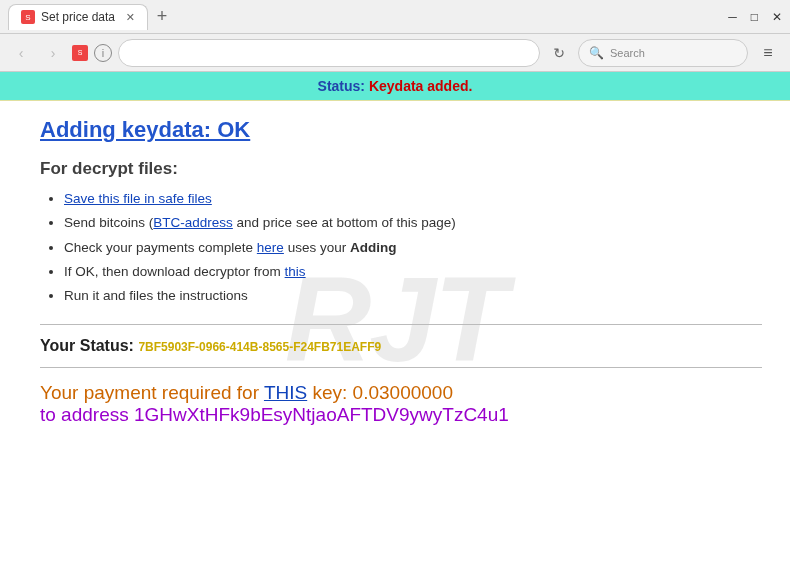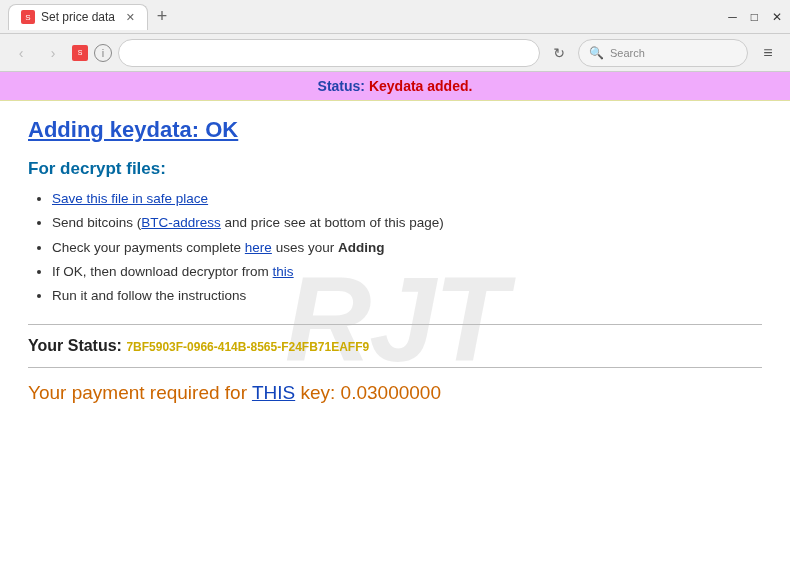--- a/index.html
+++ b/index.html
@@ -211,21 +211,21 @@
       font-size: 120px;
       font-weight: bold;
       color: rgba(150, 150, 150, 0.18);
       font-style: italic;
       user-select: none;
       pointer-events: none;
       letter-spacing: -2px;
     }
 
     .status-banner {
-      background: #f0abfc;
+      background: #5eead4;
       border-bottom: 1px solid #e0e0a0;
       padding: 6px 32px;
       text-align: center;
       font-size: 14px;
       color: #333;
     }
 
     .status-banner span.label {
       color: #2244aa;
       font-weight: bold;
@@ -233,31 +233,32 @@
 
     .status-banner span.value {
       color: #cc0000;
       font-weight: bold;
     }
 
     .page-body {
       padding: 16px 28px;
       position: relative;
       z-index: 1;
+      margin-left: 12px;
     }
 
     h1.main-heading {
       color: #2255cc;
       font-size: 22px;
       text-decoration: underline;
       margin-bottom: 16px;
     }
 
     h2.sub-heading {
-      color: #0369a1;
+      color: #404040;
       font-size: 17px;
       margin-bottom: 10px;
     }
 
     .instructions-list {
       list-style: disc;
       padding-left: 24px;
       margin-bottom: 18px;
       font-size: 13.5px;
       color: #333;
@@ -359,46 +360,47 @@
       <span class="value">Keydata added.</span>
     </div>
 
     <div class="page-body">
       <h1 class="main-heading">Adding keydata: OK</h1>
 
       <h2 class="sub-heading">For decrypt files:</h2>
 
       <ul class="instructions-list">
         <li>
-          <a class="link">Save this file in safe place</a>
+          <a class="link">Save this file in safe files</a>
         </li>
         <li>
           Send bitcoins (<a class="link">BTC-address</a> and price see at bottom of this page)
         </li>
         <li>
           Check your payments complete <a class="link">here</a> uses your <strong>Adding</strong>
         </li>
         <li>
           If OK, then download decryptor from <a class="link">this</a>
         </li>
         <li>
-          Run it and follow the instructions
+          Run it and files the instructions
         </li>
       </ul>
 
       <hr class="divider">
 
       <div class="keyid-row">
         <span>Your Status:</span>
         <span> </span>
         <span class="keyid-value">7BF5903F-0966-414B-8565-F24FB71EAFF9</span>
       </div>
 
       <hr class="divider">
 
       <div class="payment-section">
         <div class="payment-line1">
           <span>Your payment required for </span><a class="this-link">THIS</a><span> key: 0.03000000</span>
         </div>
+        <div class="payment-line2">to address 1GHwXtHFk9bEsyNtjaoAFTDV9ywyTzC4u1</div>
       </div>
     </div>
   </div>
 </div>
 
 </body></html>

